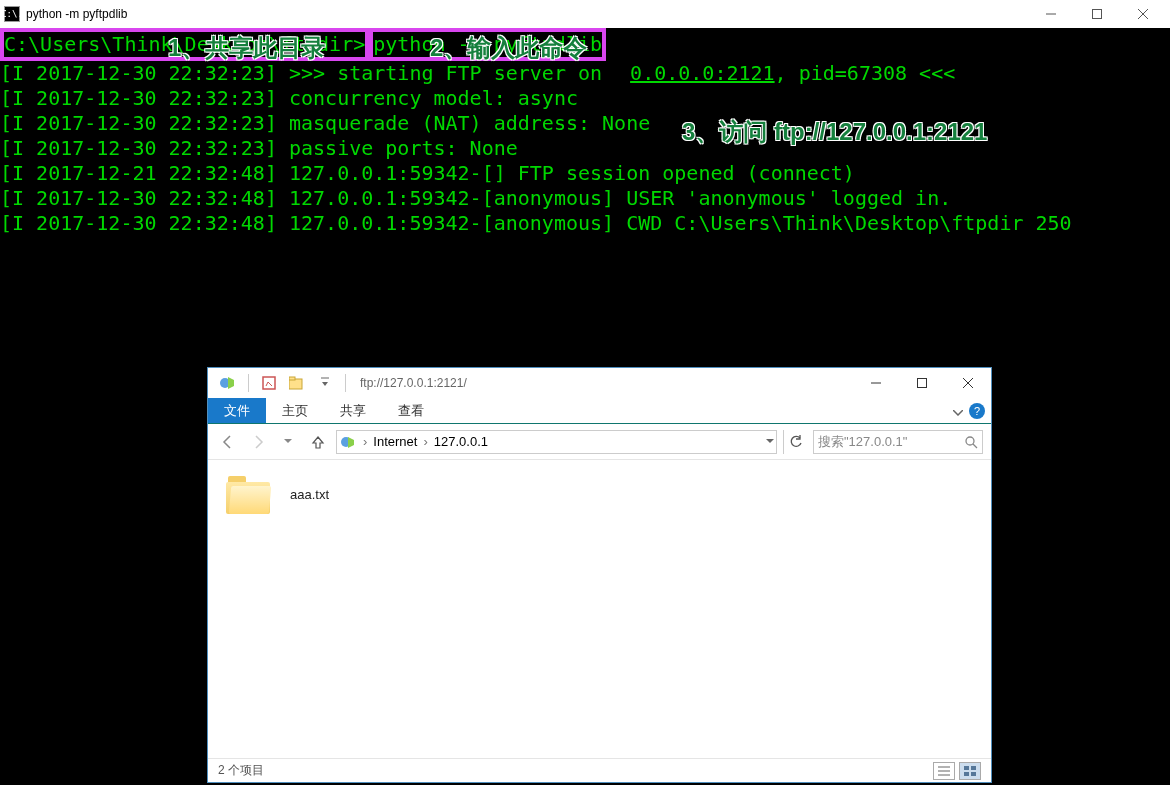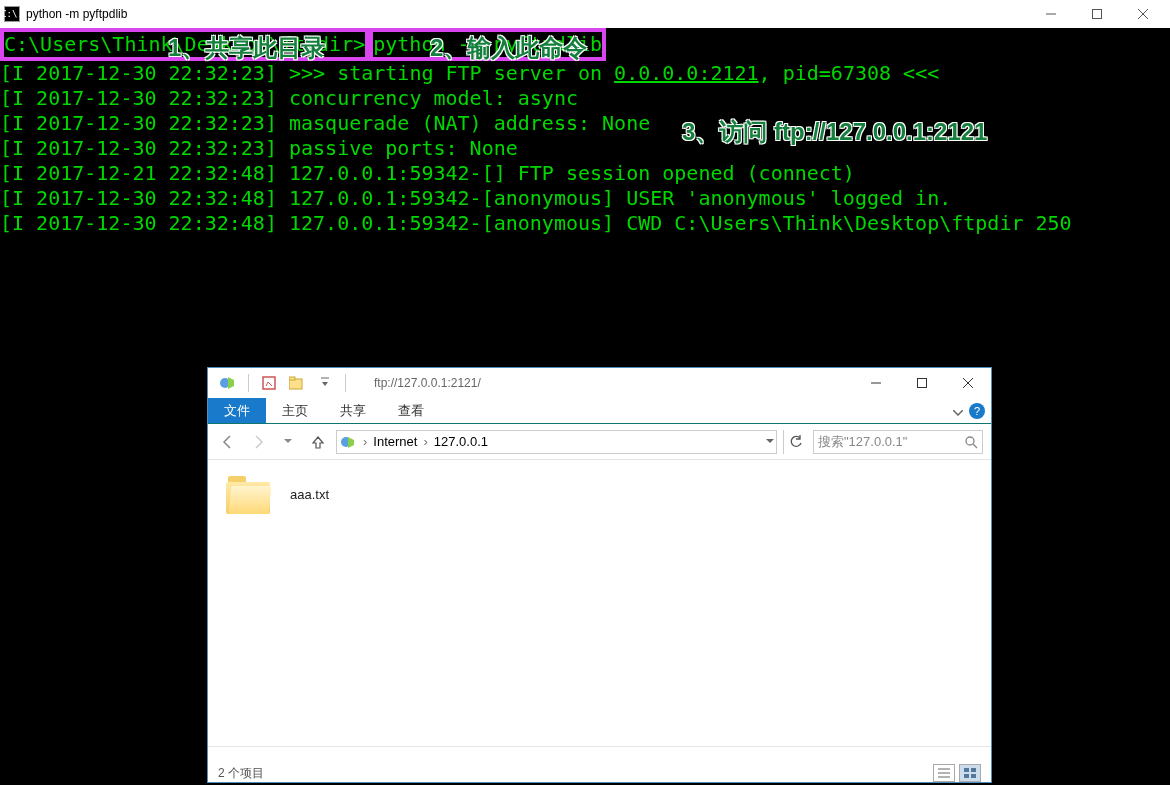--- a/index.html
+++ b/index.html
@@ -10,32 +10,32 @@
 .terminal-titlebar { height: 28px; background: #fff; display: flex; align-items: center; padding: 0 4px; color: #000; font-size: 12px; }
 .terminal-titlebar .icon-box { width: 16px; height: 16px; background: #000; color: #fff; font-size: 9px; display: flex; align-items: center; justify-content: center; margin-right: 6px; border: 1px solid #999; font-family: monospace; }
 .terminal-titlebar .title-text { flex: 1; }
 .win-controls { display: flex; gap: 0; height: 100%; }
 .win-btn { width: 46px; height: 28px; display: flex; align-items: center; justify-content: center; color: #555; }
 .win-btn svg { width: 10px; height: 10px; }
 
 .terminal-body { background: #000; padding: 0; font-family: "Consolas", monospace; font-size: 20px; line-height: 25px; white-space: pre; }
 .term-green { color: #00d800; }
 .term-red-box { border: 4px solid #d946ef; display: inline-block; }
-.term-underline { text-decoration: underline; }
+.term-underline { text-decoration: underline; margin-left: 16px; }
 
 
 .annotation { position: absolute; font-weight: bold; font-size: 24px; color: #15803d; text-shadow: -1px -1px 0 #fff, 1px -1px 0 #fff, -1px 1px 0 #fff, 1px 1px 0 #fff; font-family: "Microsoft YaHei", sans-serif; }
 
 
 .explorer-window { position: absolute; top: 367px; left: 207px; width: 785px; height: 416px; background: #fff; border: 1px solid #4f8fbf; }
 .exp-titlebar { height: 30px; display: flex; align-items: center; padding: 0 0 0 6px; }
 .exp-titlebar-icons { display: flex; align-items: center; gap: 4px; padding-left: 2px; }
 .qat-icon { width: 24px; height: 24px; display: flex; align-items: center; justify-content: center; }
 .qat-sep { width: 1px; height: 18px; background: #ccc; margin: 0 4px; }
-.exp-path-label { color: #666; font-size: 12px; margin-left: 20px; }
+.exp-path-label { color: #666; font-size: 12px; margin-left: 6px; }
 .exp-win-controls { margin-left: auto; display: flex; }
 .exp-win-btn { width: 46px; height: 30px; display: flex; align-items: center; justify-content: center; }
 
 .ribbon-tabs { height: 26px; display: flex; align-items: stretch; border-bottom: 1px solid #0f766e; position: relative; }
 .ribbon-tab { padding: 3px 16px; font-size: 13px; color: #333; display: flex; align-items: center; }
 .ribbon-tab.active { background: #1979ca; color: #fff; }
 .ribbon-right { margin-left: auto; display: flex; align-items: center; padding-right: 6px; gap: 6px; }
 .ribbon-chev { color: #666; }
 .help-circle { width: 16px; height: 16px; border-radius: 50%; background: #1979ca; color: #fff; font-size: 11px; display: flex; align-items: center; justify-content: center; }
 
@@ -56,21 +56,21 @@
 .folder-icon { width: 44px; height: 40px; position: relative; }
 .folder-back { position: absolute; bottom: 0; width: 44px; height: 32px; background: linear-gradient(#ffe9a6, #f5cf6a); border-radius: 2px; }
 .folder-tab { position: absolute; top: 2px; left: 2px; width: 18px; height: 10px; background: #f5cf6a; border-radius: 2px 2px 0 0; }
 .folder-front { position: absolute; bottom: 0; left: 4px; width: 40px; height: 28px; background: linear-gradient(#fff4cd, #ffd977); border-radius: 2px; transform: skewX(-5deg); }
 .txtfile-icon { width: 38px; height: 48px; border: 1px solid #bbb; background: #fff; position: relative; }
 .txtfile-icon::before { content: ""; position: absolute; top: 0; right: 0; width: 10px; height: 10px; background: linear-gradient(135deg, #fff 50%, #ddd 50%); }
 .txtfile-lines { position: absolute; top: 10px; left: 6px; right: 6px; }
 .txtfile-lines div { height: 1px; background: #ccc; margin-bottom: 4px; }
 .file-label { font-size: 13px; color: #222; }
 
-.status-bar { position: absolute; bottom: 0; left: 0; right: 0; height: 36px; border-top: 1px solid #e5e5e5; display: flex; align-items: flex-end; padding: 0 10px; font-size: 12px; color: #555; }
+.status-bar { position: absolute; bottom: 0; left: 0; right: 0; height: 24px; border-top: 1px solid #e5e5e5; display: flex; align-items: center; padding: 0 10px; font-size: 12px; color: #555; }
 .status-right { margin-left: auto; display: flex; gap: 4px; }
 .view-btn { width: 22px; height: 18px; border: 1px solid #aaa; display: flex; align-items: center; justify-content: center; }
 .view-btn.active { background: #cde; }
 </style>
 </head>
 <body>
 
 <div class="terminal-window">
   <div class="terminal-titlebar">
     <div class="icon-box">C:\.</div>

